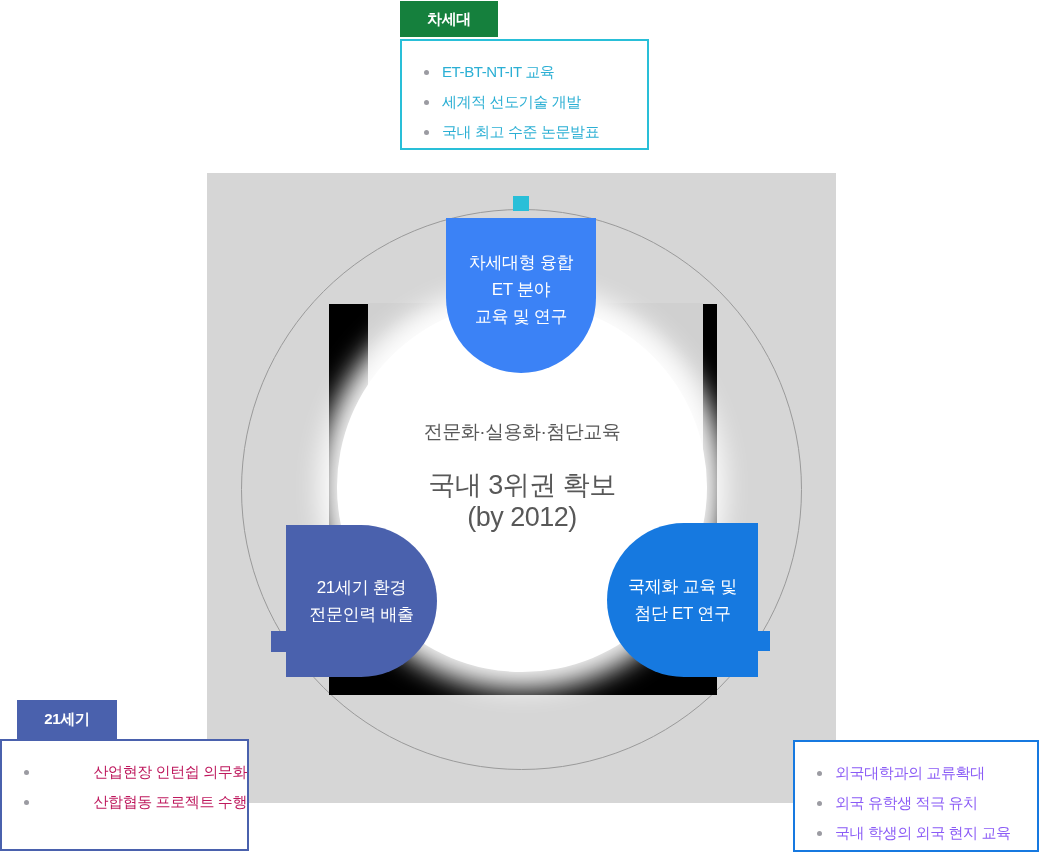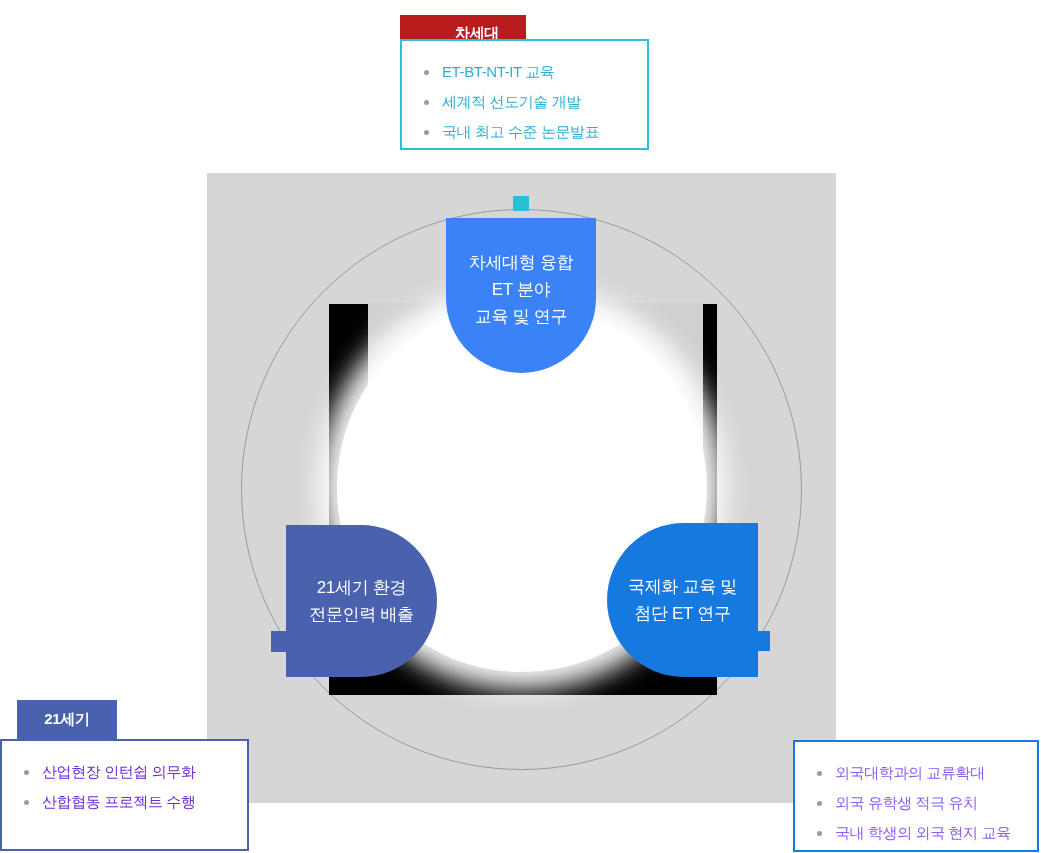--- a/index.html
+++ b/index.html
@@ -34,34 +34,34 @@
   .badge-right { left:607px; top:523px; width:151px; height:154px; background:#1679e0;
                  border-radius:77px 0 0 77px; }
 
   .center-text { position:absolute; left:372px; top:419px; width:300px; text-align:center; color:#585858; }
   .center-sub   { font-size:19px; letter-spacing:-0.5px; margin-bottom:24px; }
   .center-title { font-size:27px; line-height:32px; font-weight:500; letter-spacing:-0.5px; }
 
   
   .tab { position:absolute; color:#ffffff; font-weight:bold; font-size:15px;
          display:flex; align-items:center; justify-content:center; letter-spacing:-0.3px; }
-  .tab-top   { left:400px; top:15px;   width:98px;  height:36px; background:#b91c1c;padding-left:28px; }
+  .tab-top   { left:400px; top:1px;   width:98px;  height:36px; background:#15803d; }
   .tab-left  { left:17px;     top:700px; width:100px; height:39px; background:#4a61ad; }
   .tab-right { left:793px; top:701px; width:100px; height:39px; background:#1679e0; }
 
   .box { position:absolute; background:#ffffff; box-sizing:border-box; }
   .box-top   { left:400px; top:39px;  width:249px; height:111px; border:2px solid #29bfd8; }
   .box-left  { left:0;     top:739px; width:249px; height:112px; border:2px solid #4a61ad; }
   .box-right { left:793px; top:740px; width:246px; height:112px; border:2px solid #1679e0; }
 
   .box ul { list-style:none; margin:0; padding:16px 0 0 22px; }
   .box li { display:flex; align-items:center; height:30px; font-size:15px; letter-spacing:-0.4px; }
   .dot { width:5px; height:5px; border-radius:50%; background:#9b9ba2; margin-right:13px; flex:0 0 auto; }
   .box-top  li { color:#2bafd4; }
-  .box-left li { color:#6d28d9; }
+  .box-left li { color:#be185d;justify-content:space-between; }
   .box-right li { color:#8b5cf6; }
 </style>
 </head>
 <body>
 
 <div class="stage">
 
   <div class="panel"></div>
   <div class="ring"></div>
 
@@ -86,20 +86,27 @@
       <span>전문인력 배출</span>
     </div>
   </div>
   <div class="badge badge-right">
     <div>
       <span>국제화 교육 및</span>
       <span>첨단 ET 연구</span>
     </div>
   </div>
 
+  <div class="center-text">
+    <div class="center-sub">전문화·실용화·첨단교육</div>
+    <div class="center-title">
+      <div>국내 3위권 확보</div>
+      <div>(by 2012)</div>
+    </div>
+  </div>
 
   <div class="tab tab-top">
     <span>차세대</span>
   </div>
   <div class="box box-top">
     <ul>
       <li>
           <span class="dot"></span>
           <span>ET-BT-NT-IT 교육</span>
         </li>

